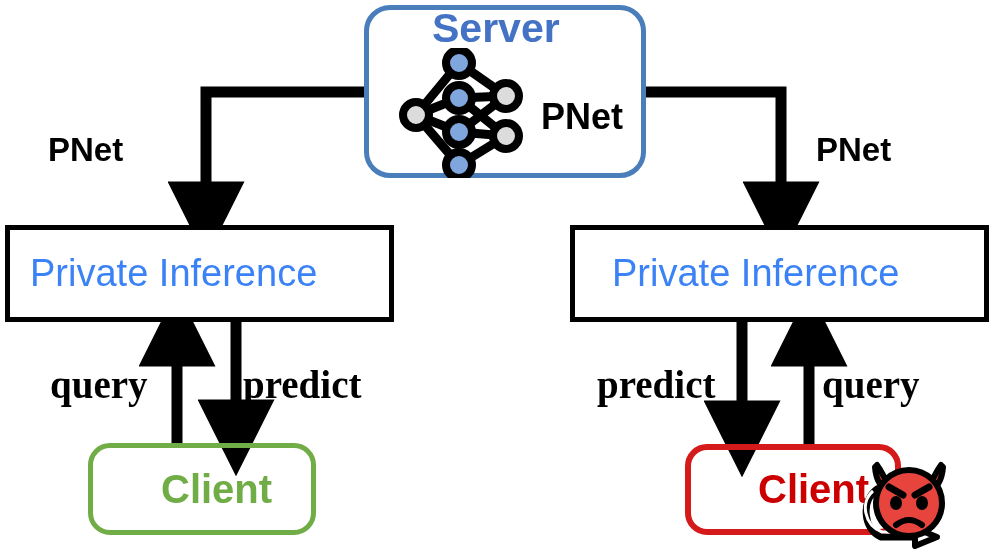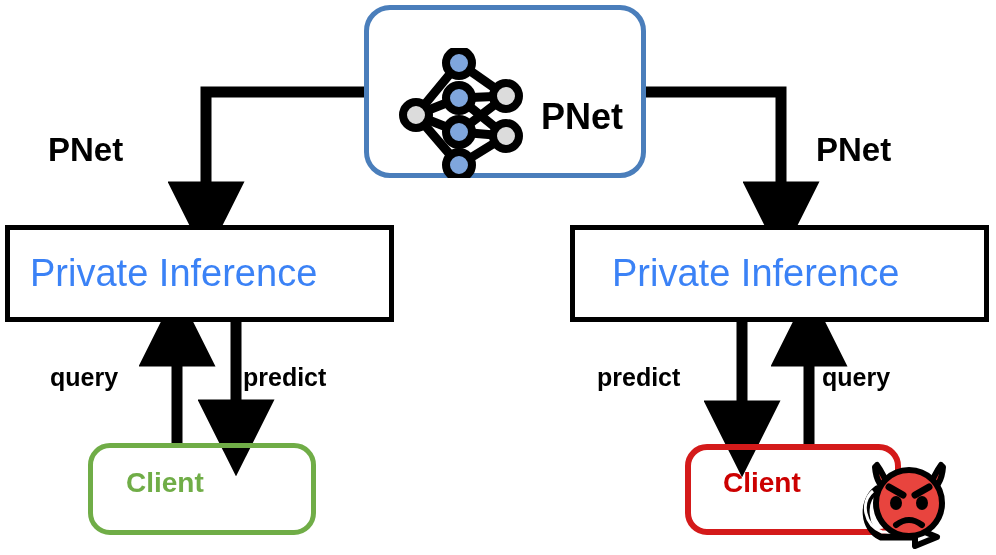--- a/index.html
+++ b/index.html
@@ -74,24 +74,25 @@
   .pnet-label {
     font-size: 33px;
     font-weight: bold;
     color: #000000;
     top: 133px;
   }
   .pnet-label.left  { left: 48px;  }
   .pnet-label.right { left: 816px; }
   
   .flow-label {
-    font-size: 25px;
+    font-size: 39px;
     font-weight: bold;
     color: #000000;
     top: 365px;
+    font-family: Liberation Serif, serif;
   }
   .flow-label.q-left  { left: 50px;  }
   .flow-label.p-left  { left: 243px; }
   .flow-label.p-right { left: 597px; }
   .flow-label.q-right { left: 822px; }
   
   .client-box {
     position: absolute;
     border-radius: 22px;
     background: transparent;
@@ -99,22 +100,23 @@
   }
   .client-box.green {
     left: 88px; top: 443px; width: 228px; height: 92px;
     border: 5px solid #70AD47;
   }
   .client-box.red {
     left: 685px; top: 444px; width: 216px; height: 91px;
     border: 6px solid #D41A1A;
   }
   .client-label {
-    font-size: 28px;
-    font-weight: bold;
+    font-size: 40px;
+    font-weight: bold;
+    margin-left: 35px;
   }
   .client-label.green { left: 126px; top: 469px; color: #70AD47; }
   .client-label.red   { left: 723px; top: 469px; color: #CC0000; }
   .devil {
     position: absolute;
     left: 855px;
     top: 455px;
     width: 100px;
     height: 98px;
   }
@@ -151,20 +153,21 @@
       <path d="M742,322 L742,429" stroke="#000000" stroke-width="11" fill="none" marker-end="url(#arrowhead)"></path>
     </g>
 
     <g>
       <path d="M809,444 L809,338" stroke="#000000" stroke-width="11" fill="none" marker-end="url(#arrowhead)"></path>
     </g>
   </svg>
 
   <div class="server-box"></div>
 
+  <div class="txt server-label">Server</div>
 
   <svg style="position:absolute; left:396px; top:48px; width:132px; height:130px;" viewBox="0 0 132 130" xmlns="http://www.w3.org/2000/svg">
     <g stroke="#000000" stroke-width="9" stroke-linecap="round">
       <line x1="20" y1="67" x2="63" y2="15"></line>
       <line x1="20" y1="67" x2="63" y2="50"></line>
       <line x1="20" y1="67" x2="63" y2="84"></line>
       <line x1="20" y1="67" x2="63" y2="117"></line>
       <line x1="63" y1="15" x2="110" y2="48"></line>
       <line x1="63" y1="50" x2="110" y2="48"></line>
       <line x1="63" y1="50" x2="110" y2="88"></line>

